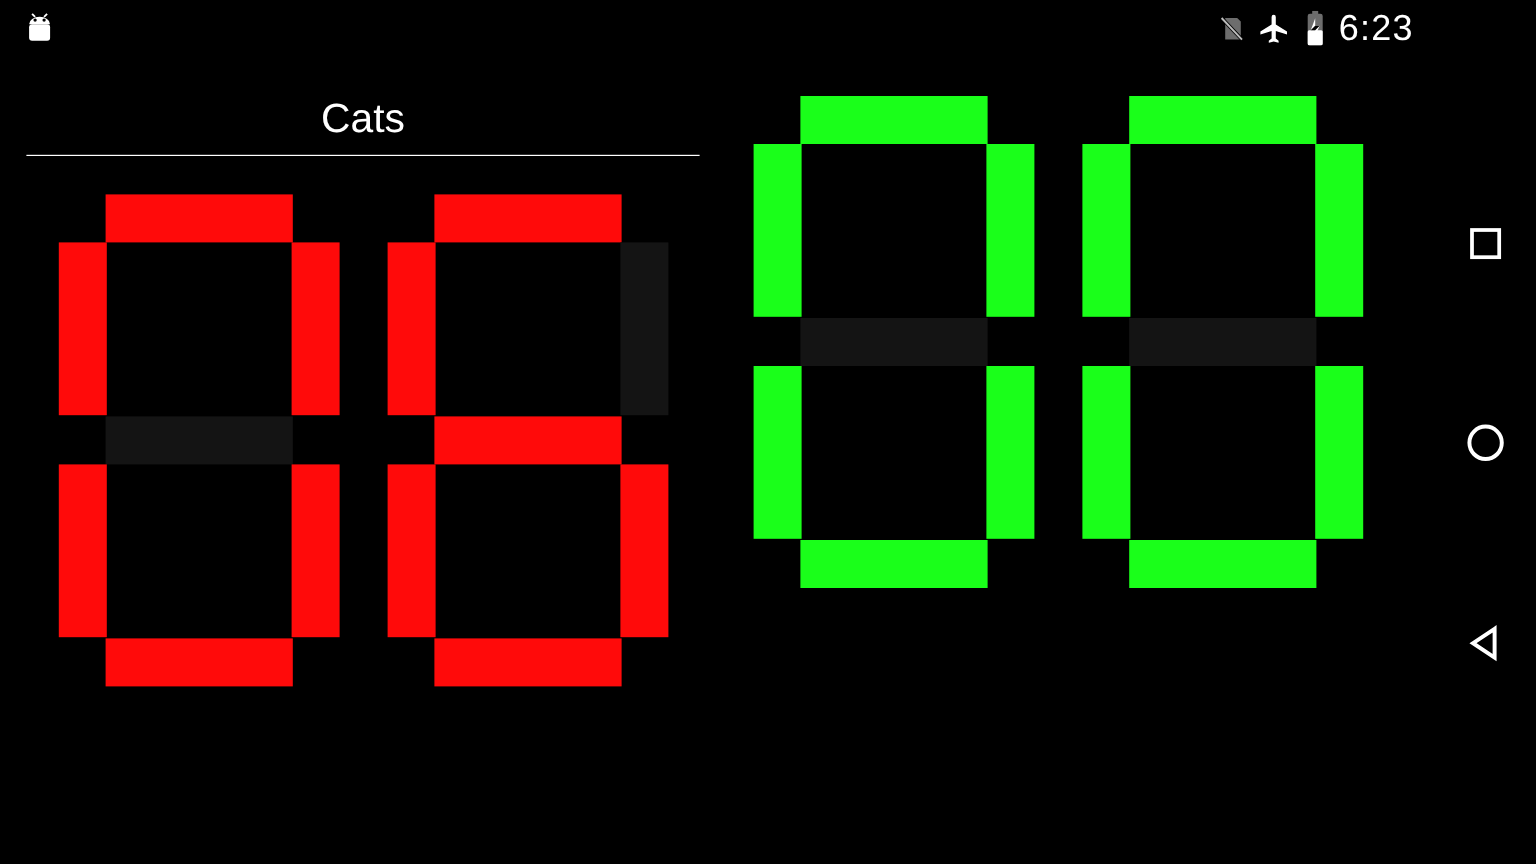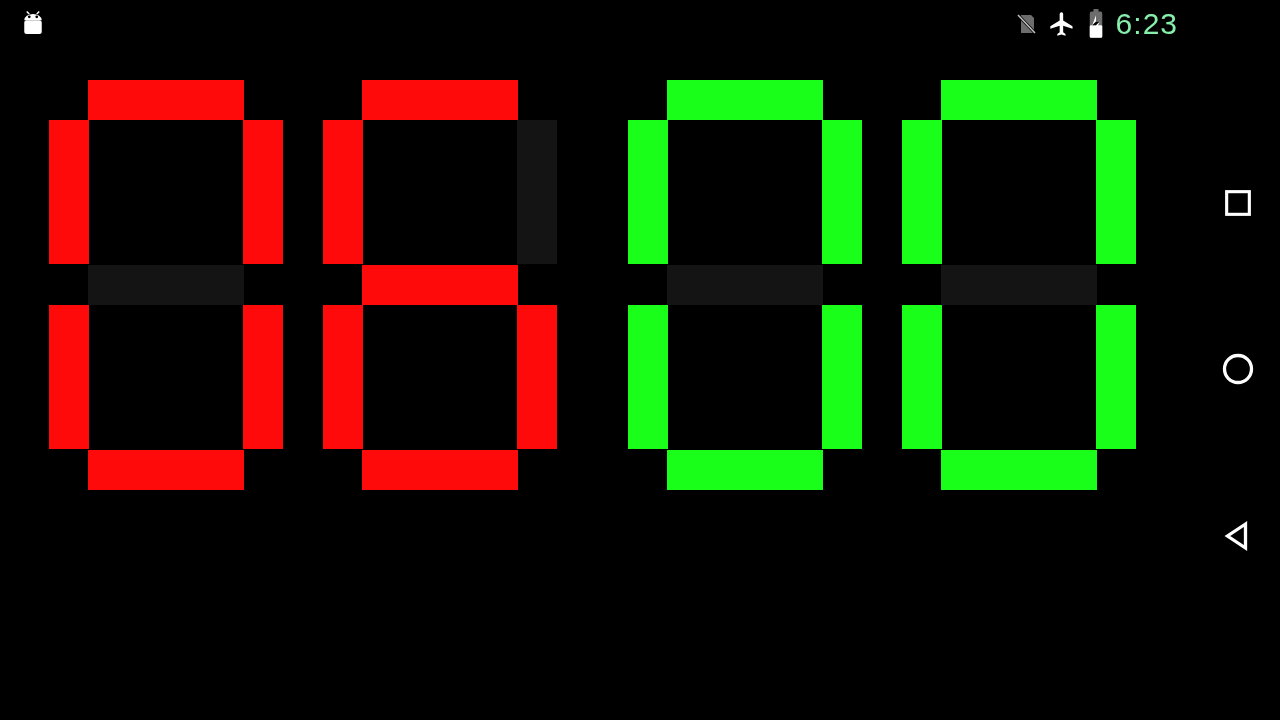--- a/index.html
+++ b/index.html
@@ -5,21 +5,21 @@
   * { box-sizing: border-box; margin: 0; padding: 0; }
   html, body { width: 1280px; height: 720px; background: #000; color: #fff; font-family: sans-serif; overflow: hidden; }
   .status-bar {
     position: absolute; top: 0; left: 0; right: 0; height: 48px;
     display: flex; align-items: center; justify-content: space-between;
     padding: 0 18px 0 18px; font-size: 26px;
   }
   .status-left { display:flex; align-items:center; gap:10px; }
   .status-right { display: flex; align-items: center; gap: 10px; margin-right: 84px; }
   .status-right svg, .status-left svg { display:block; }
-  .clock { font-size: 30px; letter-spacing:1px; font-weight:400; color:#86efac; }
+  .clock { font-size: 30px; letter-spacing:1px; font-weight:400; color:#ffffff; }
   .nav-bar {
     position: absolute; right: 0; top: 0; bottom: 0; width: 84px;
     display: flex; flex-direction: column; align-items: center; justify-content: space-around;
     padding: 120px 0 100px 0;
   }
   .nav-bar svg { display:block; }
   .main {
     position:absolute; left:22px; right:118px; top:80px;
     display:flex; gap:18px;
   }
@@ -82,20 +82,21 @@
         <path d="M6 5 L3 13 L6 13 L5 19 L9 10 L6 10 Z" fill="#ffffff"></path>
         <path d="M6 10 L9 10 L6 13 L3 13 Z" fill="#000"></path>
       </svg>
     </span>
     <span class="clock">6:23</span>
   </div>
 </div>
 
 <div class="main">
   <div class="panel">
+    <div class="label-row">Cats</div>
     <div class="digit-row">
       <div class="seg7">
         <div class="seg h a" style="background: rgb(255, 10, 10);"></div>
           <div class="seg v f" style="background: rgb(255, 10, 10);"></div>
           <div class="seg v b" style="background: rgb(255, 10, 10);"></div>
         <div class="seg h g" style="background: rgb(20, 20, 20);"></div>
           <div class="seg v e" style="background: rgb(255, 10, 10);"></div>
           <div class="seg v c" style="background: rgb(255, 10, 10);"></div>
           <div class="seg h d" style="background: rgb(255, 10, 10);"></div>
       </div>

